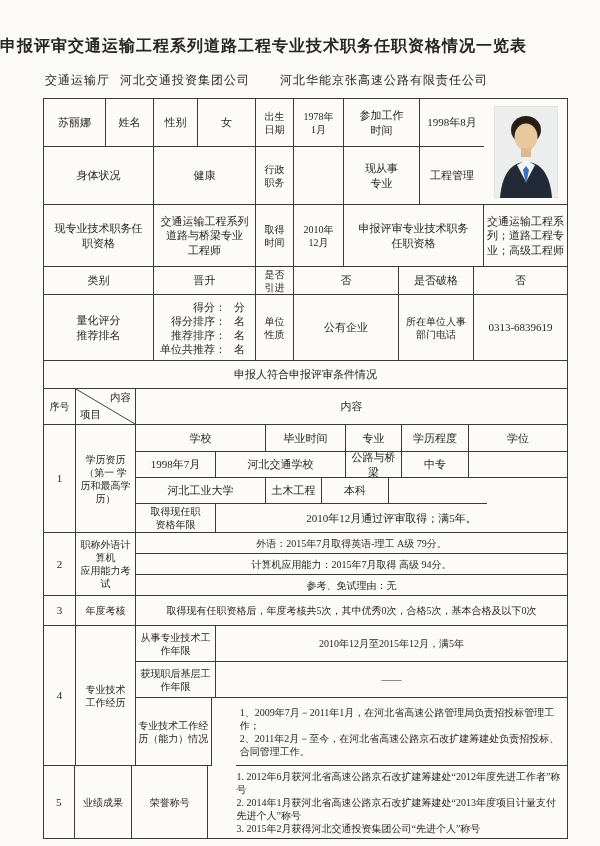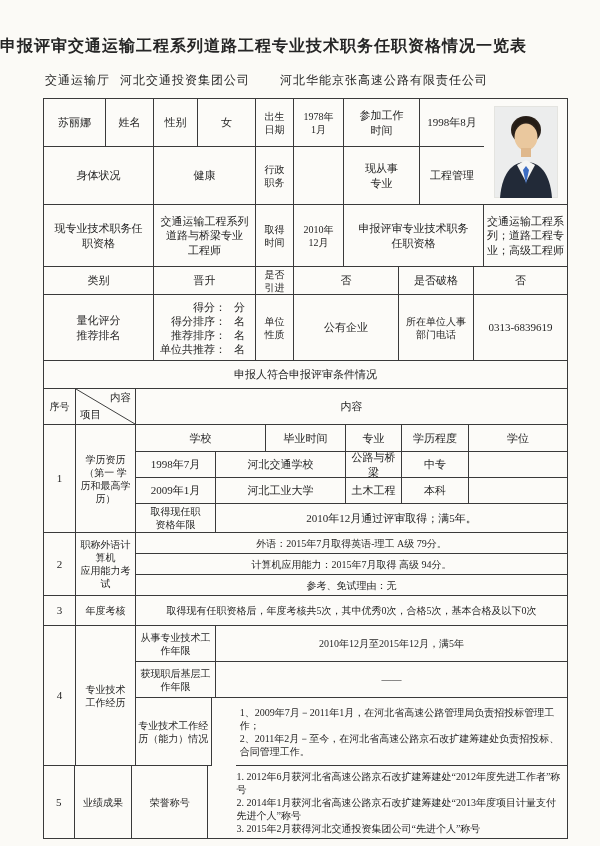--- a/index.html
+++ b/index.html
@@ -192,21 +192,20 @@
           <div class="c nr" style="width:98px">学位</div>
         </div>
         <div class="row" style="height:26px">
           <div class="c" style="width:80px">1998年7月</div>
           <div class="c" style="width:130px">河北交通学校</div>
           <div class="c" style="width:56px">公路与桥梁</div>
           <div class="c" style="width:67px">中专</div>
           <div class="c nr" style="width:98px"></div>
         </div>
         <div class="row" style="height:26px">
-          <div class="c" style="width:80px">2009年1月</div>
           <div class="c" style="width:130px">河北工业大学</div>
           <div class="c" style="width:56px">土木工程</div>
           <div class="c" style="width:67px">本科</div>
           <div class="c nr" style="width:98px"></div>
         </div>
         <div class="row" style="height:29px">
           <div class="c sm2" style="width:80px">取得现任职
 资格年限</div>
           <div class="c nr" style="width:351px">2010年12月通过评审取得；满5年。</div>
         </div>

